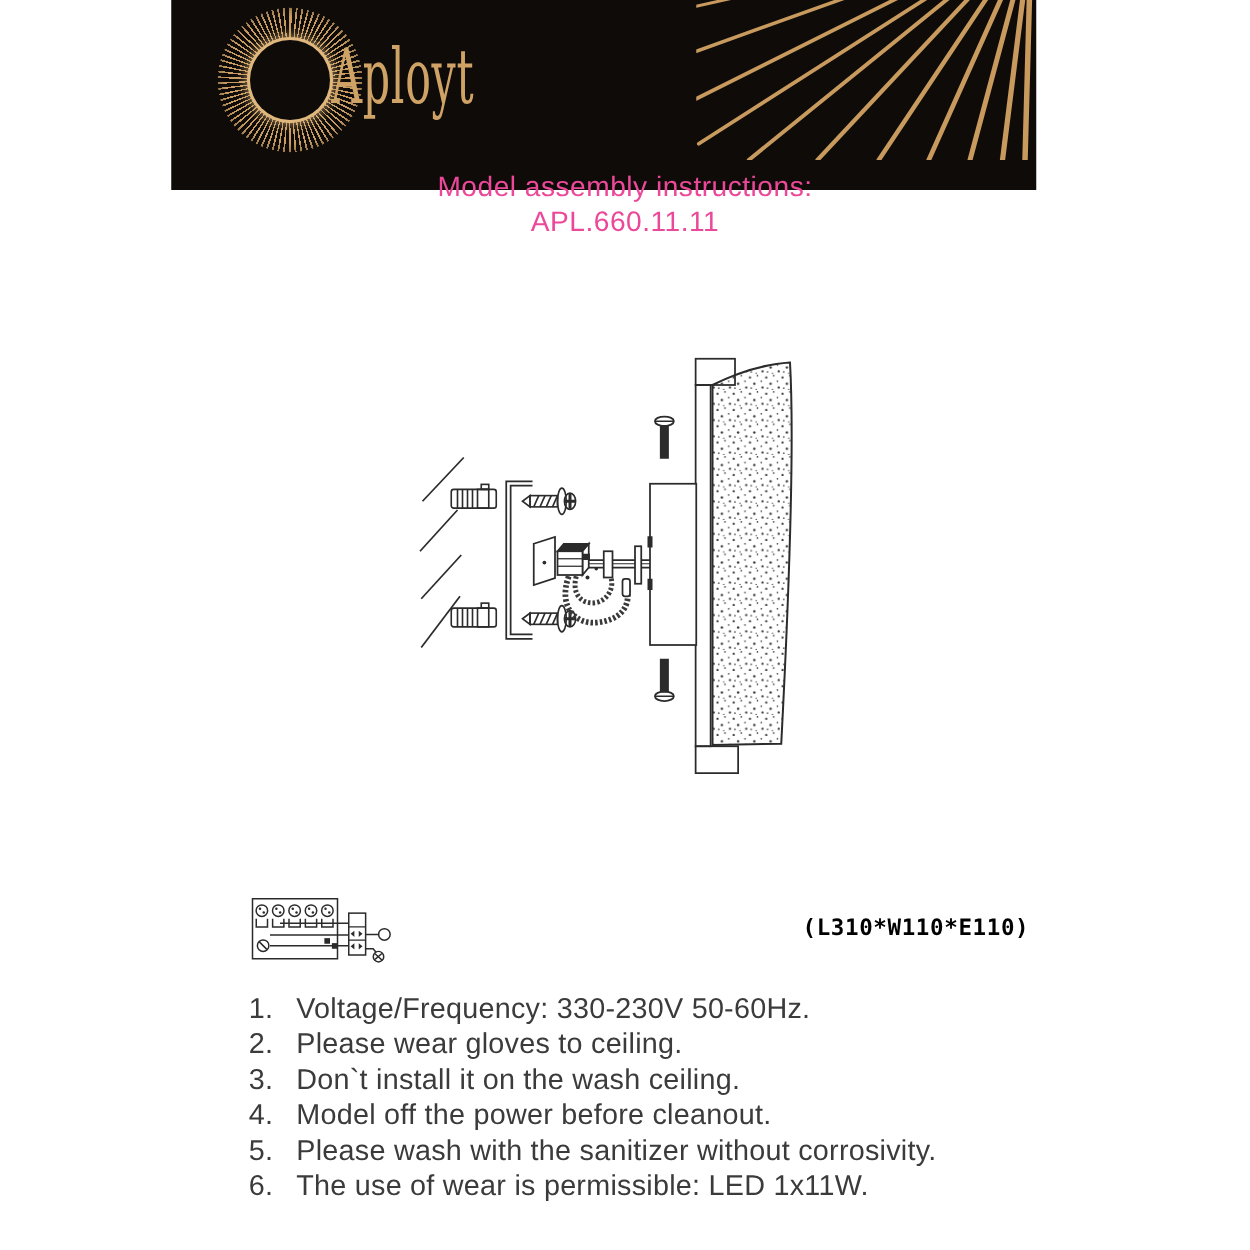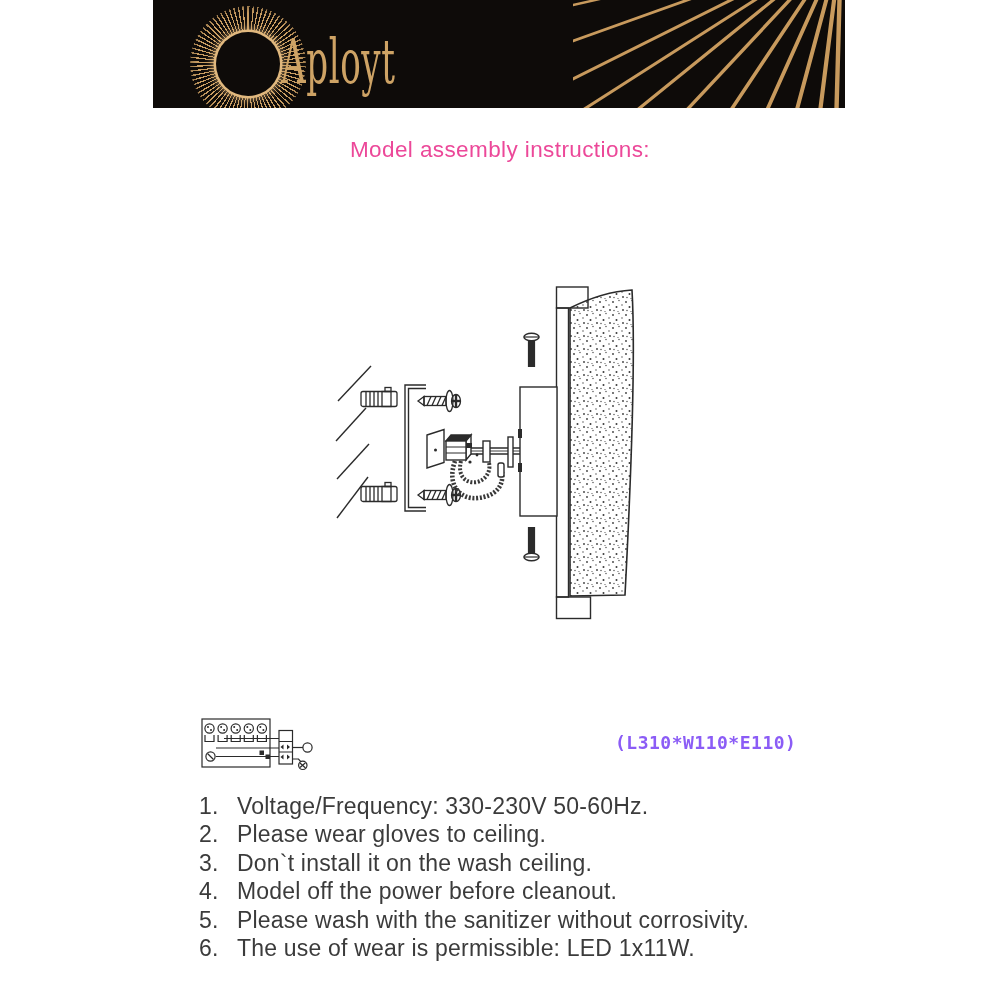--- a/index.html
+++ b/index.html
@@ -4,21 +4,21 @@
 <style>
   html,body{margin:0;padding:0;}
   body{
     width:1000px;height:1000px;position:relative;background:#ffffff;
     font-family:"Liberation Sans",sans-serif;overflow:hidden;
   }
   .page{position:absolute;inset:0;background:#ffffff;}
 
   
   .header{
-    position:absolute;left:153px;top:0;width:692px;height:108px;
+    position:absolute;left:137px;top:0;width:692px;height:152px;
     background:#0e0b09;overflow:hidden;
   }
   .sunburst{
     position:absolute;left:37px;top:6px;width:116px;height:116px;border-radius:50%;
     background:repeating-conic-gradient(#c99d62 0deg 1.5deg, rgba(0,0,0,0) 1.5deg 4.6deg);
     -webkit-mask:radial-gradient(circle, #000 0 62%, transparent 96%);
     mask:radial-gradient(circle, #000 0 62%, transparent 96%);
   }
   .sunburst-core{
     position:absolute;left:63px;top:32px;width:64px;height:64px;border-radius:50%;
@@ -38,23 +38,23 @@
     position:absolute;left:0;width:1000px;text-align:center;
     color:#ec4899;font-size:22.5px;letter-spacing:.4px;
   }
   .doc-title{top:137px;}
   .doc-model{top:165px;}
 
   
   .assembly-svg{position:absolute;left:330px;top:273px;}
   .wiring-svg{position:absolute;left:196px;top:706px;}
   .dims{
-    position:absolute;left:615px;top:732px;
+    position:absolute;left:642px;top:732px;
     font-family:"DejaVu Sans Mono","Liberation Mono",monospace;
-    font-size:18px;font-weight:bold;color:#8b5cf6;letter-spacing:.5px;
+    font-size:18px;font-weight:bold;color:#000000;letter-spacing:.5px;
   }
 
   
   .list{position:absolute;left:199px;top:792px;width:660px;}
   .list-row{display:flex;color:#3b3b3b;font-size:23px;line-height:28.4px;letter-spacing:.2px;}
   .list-num{width:38px;flex:0 0 38px;}
   .list-text{flex:1;white-space:nowrap;}
 </style>
 </head>
 <body>
@@ -76,20 +76,21 @@
         <line x1="268" y1="-55" x2="146" y2="128" stroke-width="3.6"></line>
         <line x1="268" y1="-55" x2="186" y2="128" stroke-width="3.8"></line>
         <line x1="268" y1="-55" x2="219" y2="128" stroke-width="4"></line>
         <line x1="268" y1="-55" x2="245" y2="128" stroke-width="4.2"></line>
         <line x1="268" y1="-55" x2="263" y2="128" stroke-width="4.4"></line>
       </g>
     </svg>
   </div>
 
   <div class="doc-title">Model assembly instructions:</div>
+  <div class="doc-model">APL.660.11.11</div>
 
   <svg class="assembly-svg" width="312" height="352" viewBox="330 273 312 352">
     <defs>
       <pattern id="stip" width="13" height="13" patternUnits="userSpaceOnUse">
         <circle cx="2" cy="3" r="0.9" fill="#3a3a3a"></circle>
         <circle cx="8" cy="1.5" r="0.65" fill="#3a3a3a"></circle>
         <circle cx="5.5" cy="8" r="1" fill="#3a3a3a"></circle>
         <circle cx="11" cy="6" r="0.65" fill="#3a3a3a"></circle>
         <circle cx="3" cy="11.5" r="0.65" fill="#3a3a3a"></circle>
         <circle cx="12" cy="11" r="0.9" fill="#3a3a3a"></circle>

